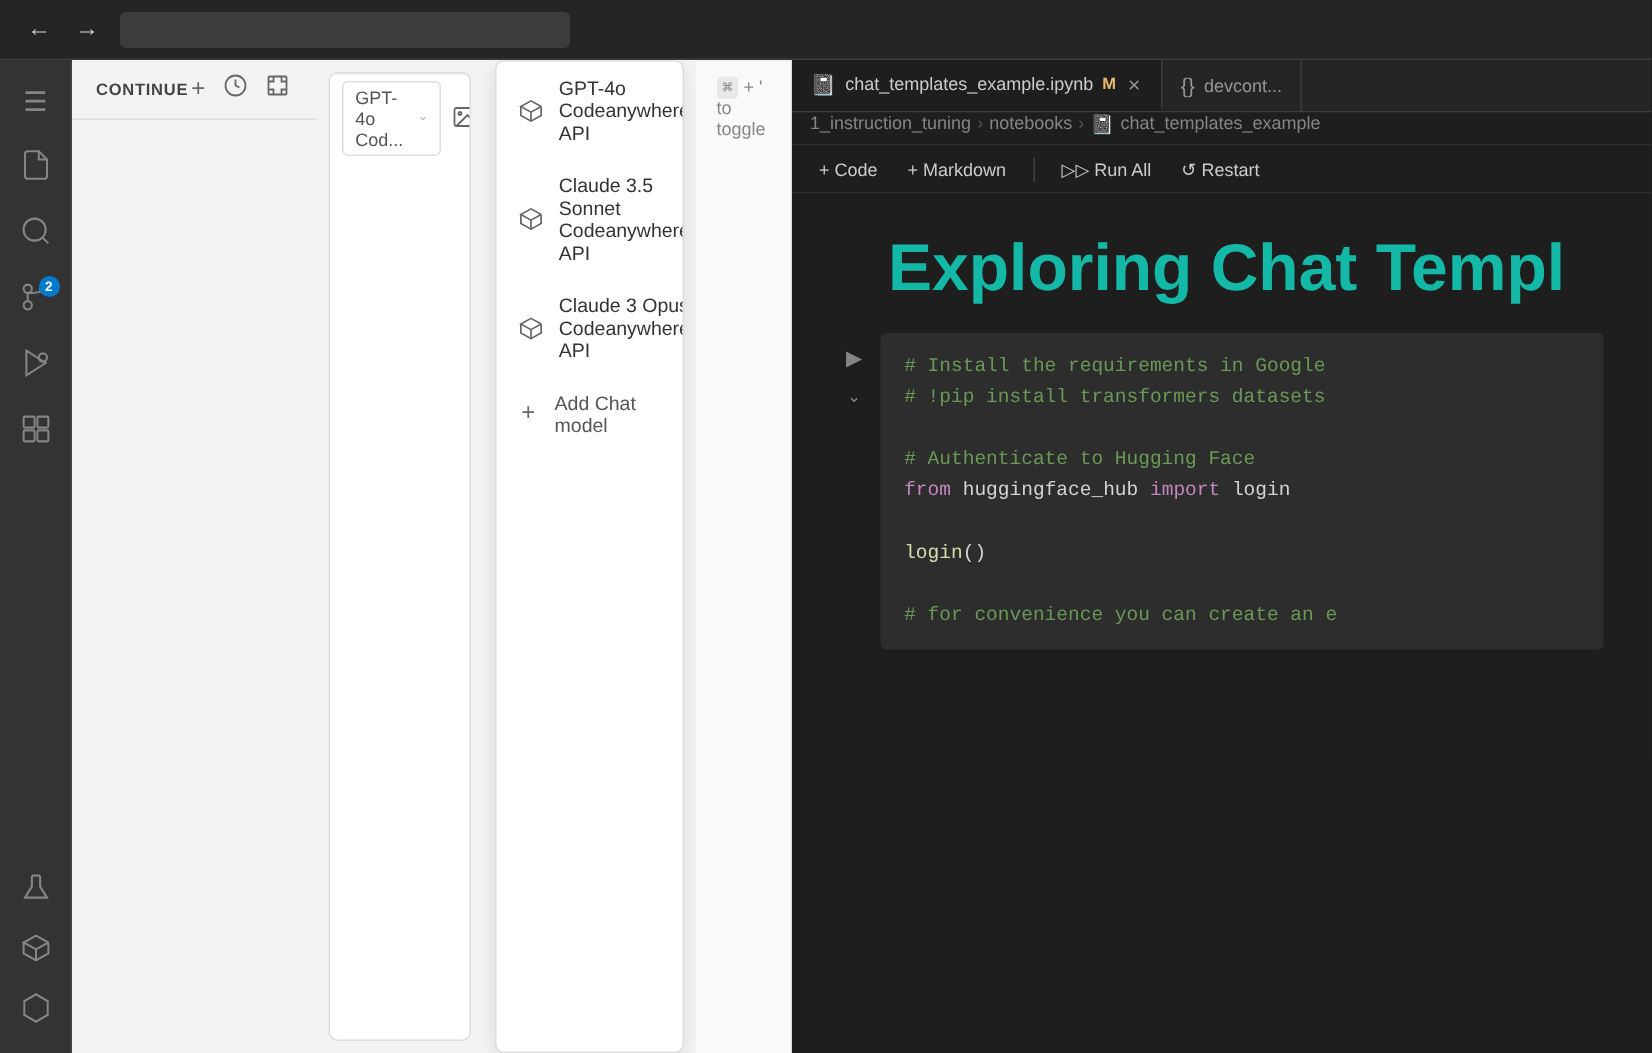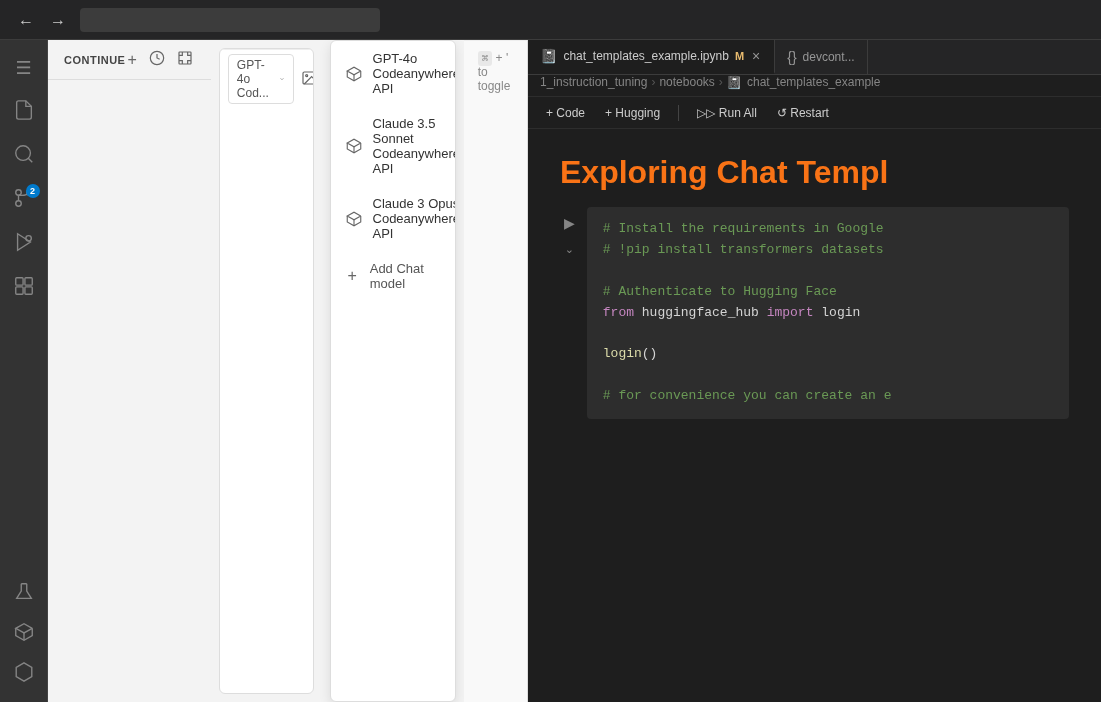--- a/index.html
+++ b/index.html
@@ -340,25 +340,26 @@
     }
 
     
     .notebook-content {
       flex: 1;
       padding: 24px 32px;
       overflow-y: auto;
       background: #1e1e1e;
     }
     .notebook-title {
-      font-size: 32px;
+      font-size: 44px;
       font-weight: 700;
-      color: #f97316;
+      color: #14b8a6;
       margin-bottom: 16px;
       line-height: 1.2;
+      margin-left: 32px;
     }
     .notebook-desc {
       font-size: 14px;
       color: #9d9d9d;
       line-height: 1.6;
       margin-bottom: 24px;
     }
 
     
     .code-cell {
@@ -603,21 +604,21 @@
       <span class="breadcrumb-item">1_instruction_tuning</span>
       <span class="breadcrumb-sep">›</span>
       <span class="breadcrumb-item">notebooks</span>
       <span class="breadcrumb-sep">›</span>
       <span class="breadcrumb-icon">📓</span>
       <span class="breadcrumb-item">chat_templates_example</span>
     </div>
 
     <div class="notebook-toolbar">
       <button class="nb-btn">+ Code</button>
-      <button class="nb-btn">+ Hugging</button>
+      <button class="nb-btn">+ Markdown</button>
       <div class="nb-divider"></div>
       <button class="nb-btn">▷▷ Run All</button>
       <button class="nb-btn">↺ Restart</button>
     </div>
 
     <div class="notebook-content">
       <h1 class="notebook-title">Exploring Chat Templ</h1>
 
       <div class="code-cell">
         <div style="display:flex;flex-direction:column;align-items:center;flex-shrink:0;">

